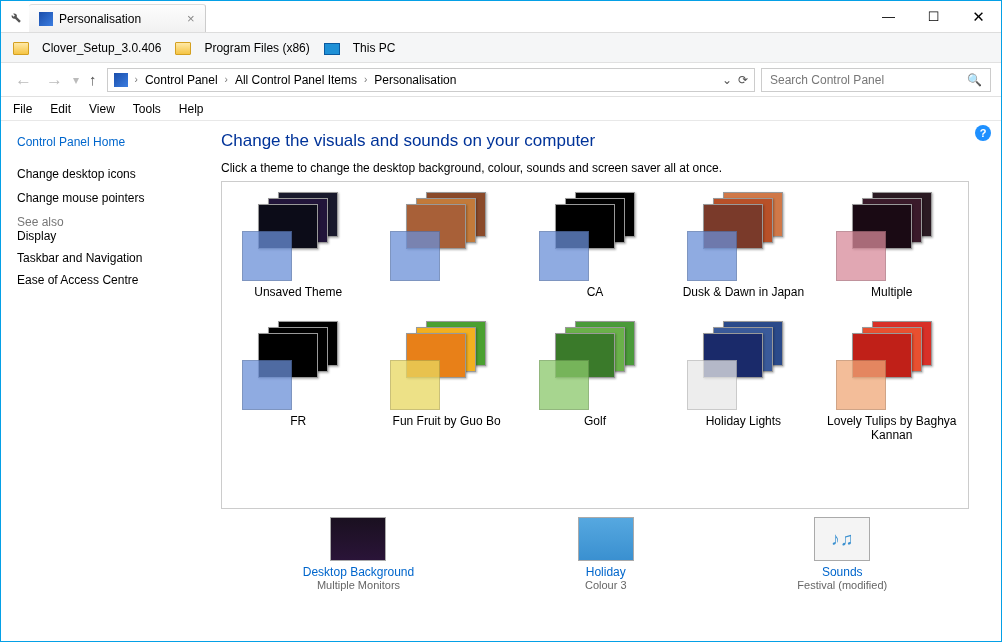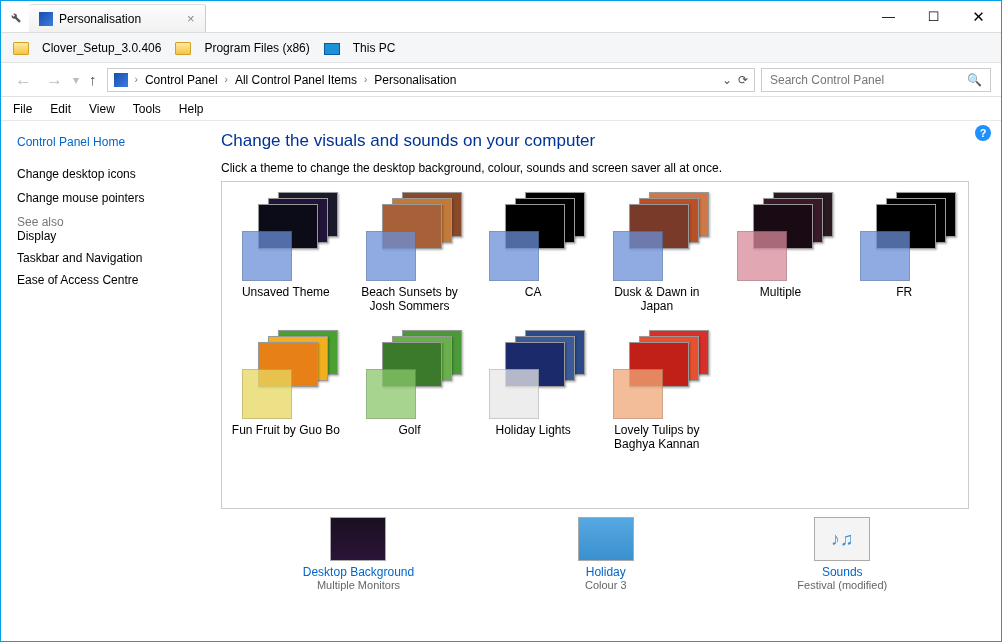--- a/index.html
+++ b/index.html
@@ -35,21 +35,21 @@
 .leftnav { width: 210px; padding: 14px 16px; font-size:12px;}
 .leftnav .cph { color:#0066cc; margin-bottom:18px; display:block;}
 .leftnav .lnk { display:block; margin-bottom:10px; color:#000;}
 .leftnav .seealso { margin-top: 290px; color:#777; margin-bottom:10px;}
 .leftnav .sub { display:block; margin-bottom:8px;}
 
 .content { flex:1; padding: 10px 32px 0 10px; display:flex; flex-direction:column; height:100%;}
 .hline { color:#003399; font-size:17px; margin-bottom:10px;}
 .sline { font-size:12px; margin-bottom:6px;}
 .themegrid-wrap{ border:1px solid #ccc; position:relative; flex:0 0 auto; height: 328px; overflow:hidden;}
-.themegrid { display:grid; grid-template-columns: repeat(6, 1fr); gap: 6px 8px; padding: 6px 6px; height:100%; overflow-y:scroll;}
+.themegrid { display:grid; grid-template-columns: repeat(5, 1fr); gap: 6px 8px; padding: 6px 6px; height:100%; overflow-y:scroll;}
 .themecell { text-align:center; font-size:12px;}
 .thumb { height: 95px; position:relative; margin-bottom:2px;}
 .stack { position:absolute; width:60px; height:45px; border:1px solid #999; box-shadow:1px 1px 2px rgba(0,0,0,.3);}
 .stack.s1{ top:4px; left:50px; }
 .stack.s2{ top:10px; left:40px; }
 .stack.s3{ top:16px; left:30px; }
 .swatch { position:absolute; width:50px; height:50px; bottom:2px; left:14px; opacity:.75; border:1px solid rgba(0,0,0,.2);}
 
 .bottomrow { display:flex; justify-content:space-around; padding:8px 0 12px 0;}
 .botitem { text-align:center; font-size:12px;}
@@ -157,21 +157,20 @@
             </div>
             <div>Unsaved Theme</div>
           </div>
           <div class="themecell">
             <div class="thumb">
               <div class="stack s1" style="background:#8a4a2a"></div>
               <div class="stack s2" style="background:#c27a3a"></div>
               <div class="stack s3" style="background:#a86038"></div>
               <div class="swatch" style="background:#6a8fd8"></div>
             </div>
-            <div>Beach Sunsets by Josh Sommers</div>
           </div>
           <div class="themecell">
             <div class="thumb">
               <div class="stack s1" style="background:#000"></div>
               <div class="stack s2" style="background:#000"></div>
               <div class="stack s3" style="background:#000"></div>
               <div class="swatch" style="background:#6a8fd8"></div>
             </div>
             <div>CA</div>
           </div>

